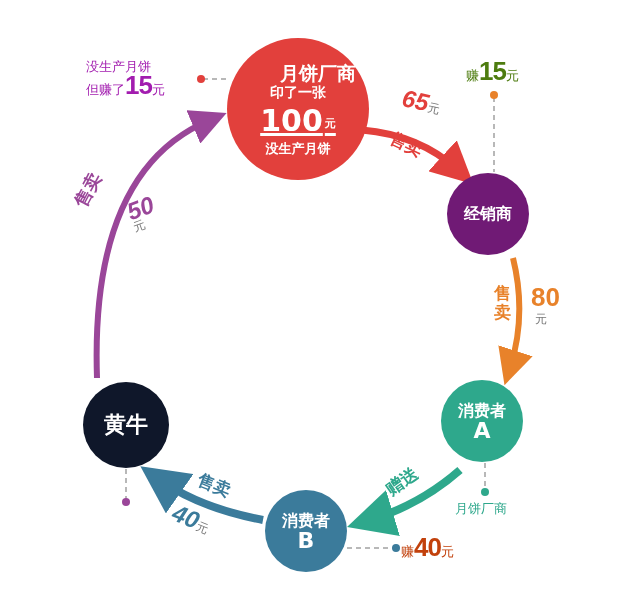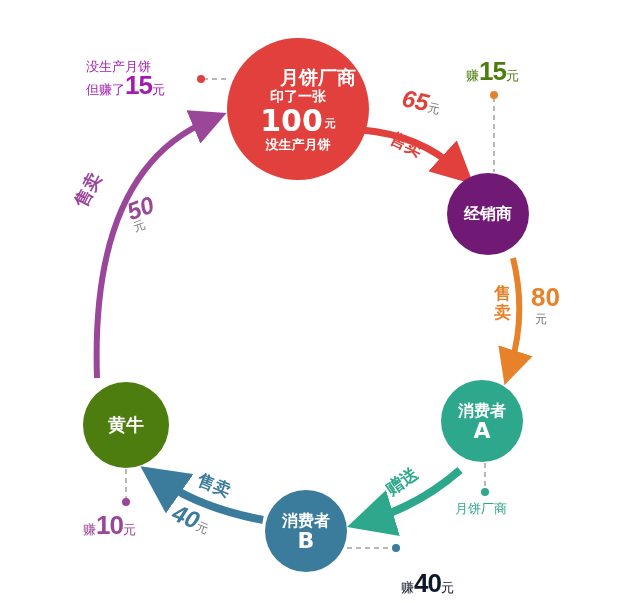--- a/index.html
+++ b/index.html
@@ -3,27 +3,27 @@
 <meta charset="utf-8">
 <style>
   html,body{margin:0;padding:0;background:#ffffff;}
   body{width:640px;height:603px;position:relative;overflow:hidden;font-family:"DejaVu Sans","Liberation Sans",sans-serif;}
   .stage{position:absolute;left:0;top:0;width:640px;height:603px;}
   svg.flows{position:absolute;left:0;top:0;}
   .node{position:absolute;border-radius:50%;color:#fff;display:flex;flex-direction:column;align-items:center;justify-content:center;text-align:center;font-weight:bold;box-sizing:border-box;}
   .node-maker{left:227px;top:38px;width:142px;height:142px;background:#e2403c;}
   .node-maker .t1{font-size:19px;line-height:22px;margin-left:40px;}
   .node-maker .t2{font-size:14px;line-height:17px;}
-  .node-maker .t3{font-size:30px;line-height:32px;}
+  .node-maker .t3{font-size:30px;line-height:40px;text-decoration:underline;}
   .node-maker .t3 sup{font-size:11px;vertical-align:top;position:relative;top:3px;margin-left:2px;}
   .node-maker .t4{font-size:13px;line-height:16px;}
   .node-dist{left:447px;top:173px;width:82px;height:82px;background:#701a75;font-size:16px;}
   .node-ca{left:441px;top:380px;width:82px;height:82px;background:#2ea88c;font-size:16px;line-height:20px;}
   .node-cb{left:265px;top:490px;width:82px;height:82px;background:#3b7b9b;font-size:16px;line-height:20px;}
-  .node-scalper{left:83px;top:382px;width:86px;height:86px;background:#4d7c0f;font-size:18px;}
+  .node-scalper{left:83px;top:382px;width:86px;height:86px;background:#0f172a;font-size:22px;}
   .node .big{font-size:22px;}
   .note{position:absolute;font-weight:bold;white-space:nowrap;}
   .note .num{font-size:26px;font-family:"Liberation Sans","DejaVu Sans",sans-serif;font-weight:bold;letter-spacing:-1px;}
   .note .unit{font-size:13px;font-weight:normal;}
   .note .small{font-size:13px;font-weight:normal;}
   .lbl{position:absolute;font-weight:bold;white-space:nowrap;}
   .lbl .num{font-family:"Liberation Sans","DejaVu Sans",sans-serif;font-style:italic;font-weight:bold;}
   .lbl .unit{font-size:12px;font-weight:normal;color:#777;font-style:normal;}
 </style>
 </head>
@@ -103,27 +103,24 @@
   </div>
 
   <div class="note" style="left:466px;top:56px;color:#4d7c0f;">
     <span class="small">赚</span><span class="num">15</span><span class="unit">元</span>
   </div>
 
   <div class="note" style="left:455px;top:498px;color:#2ea88c;">
     <span class="small">月饼厂商</span>
   </div>
 
-  <div class="note" style="left:401px;top:532px;color:#0f172a;margin-top:36px;">
+  <div class="note" style="left:401px;top:532px;color:#c2410c;">
     <span class="small">赚</span><span class="num">40</span><span class="unit">元</span>
   </div>
 
-  <div class="note" style="left:83px;top:510px;color:#9a4699;">
-    <span class="small">赚</span><span class="num">10</span><span class="unit">元</span>
-  </div>
 
   <div class="lbl" style="left:402px;top:88px;color:#e2403c;transform:rotate(12deg);">
     <span class="num" style="font-size:24px;">65</span><span class="unit">元</span>
   </div>
   <div class="lbl" style="left:389px;top:133px;color:#e2403c;font-size:17px;transform:rotate(25deg);">售卖</div>
 
   <div class="lbl" style="left:494px;top:284px;color:#e8822a;font-size:17px;width:18px;line-height:19px;white-space:normal;">售卖</div>
   <div class="lbl" style="left:531px;top:286px;color:#e8822a;line-height:22px;">
     <div class="num" style="font-size:26px;font-style:normal;">80</div>
     <div class="unit" style="padding-left:4px;">元</div>

